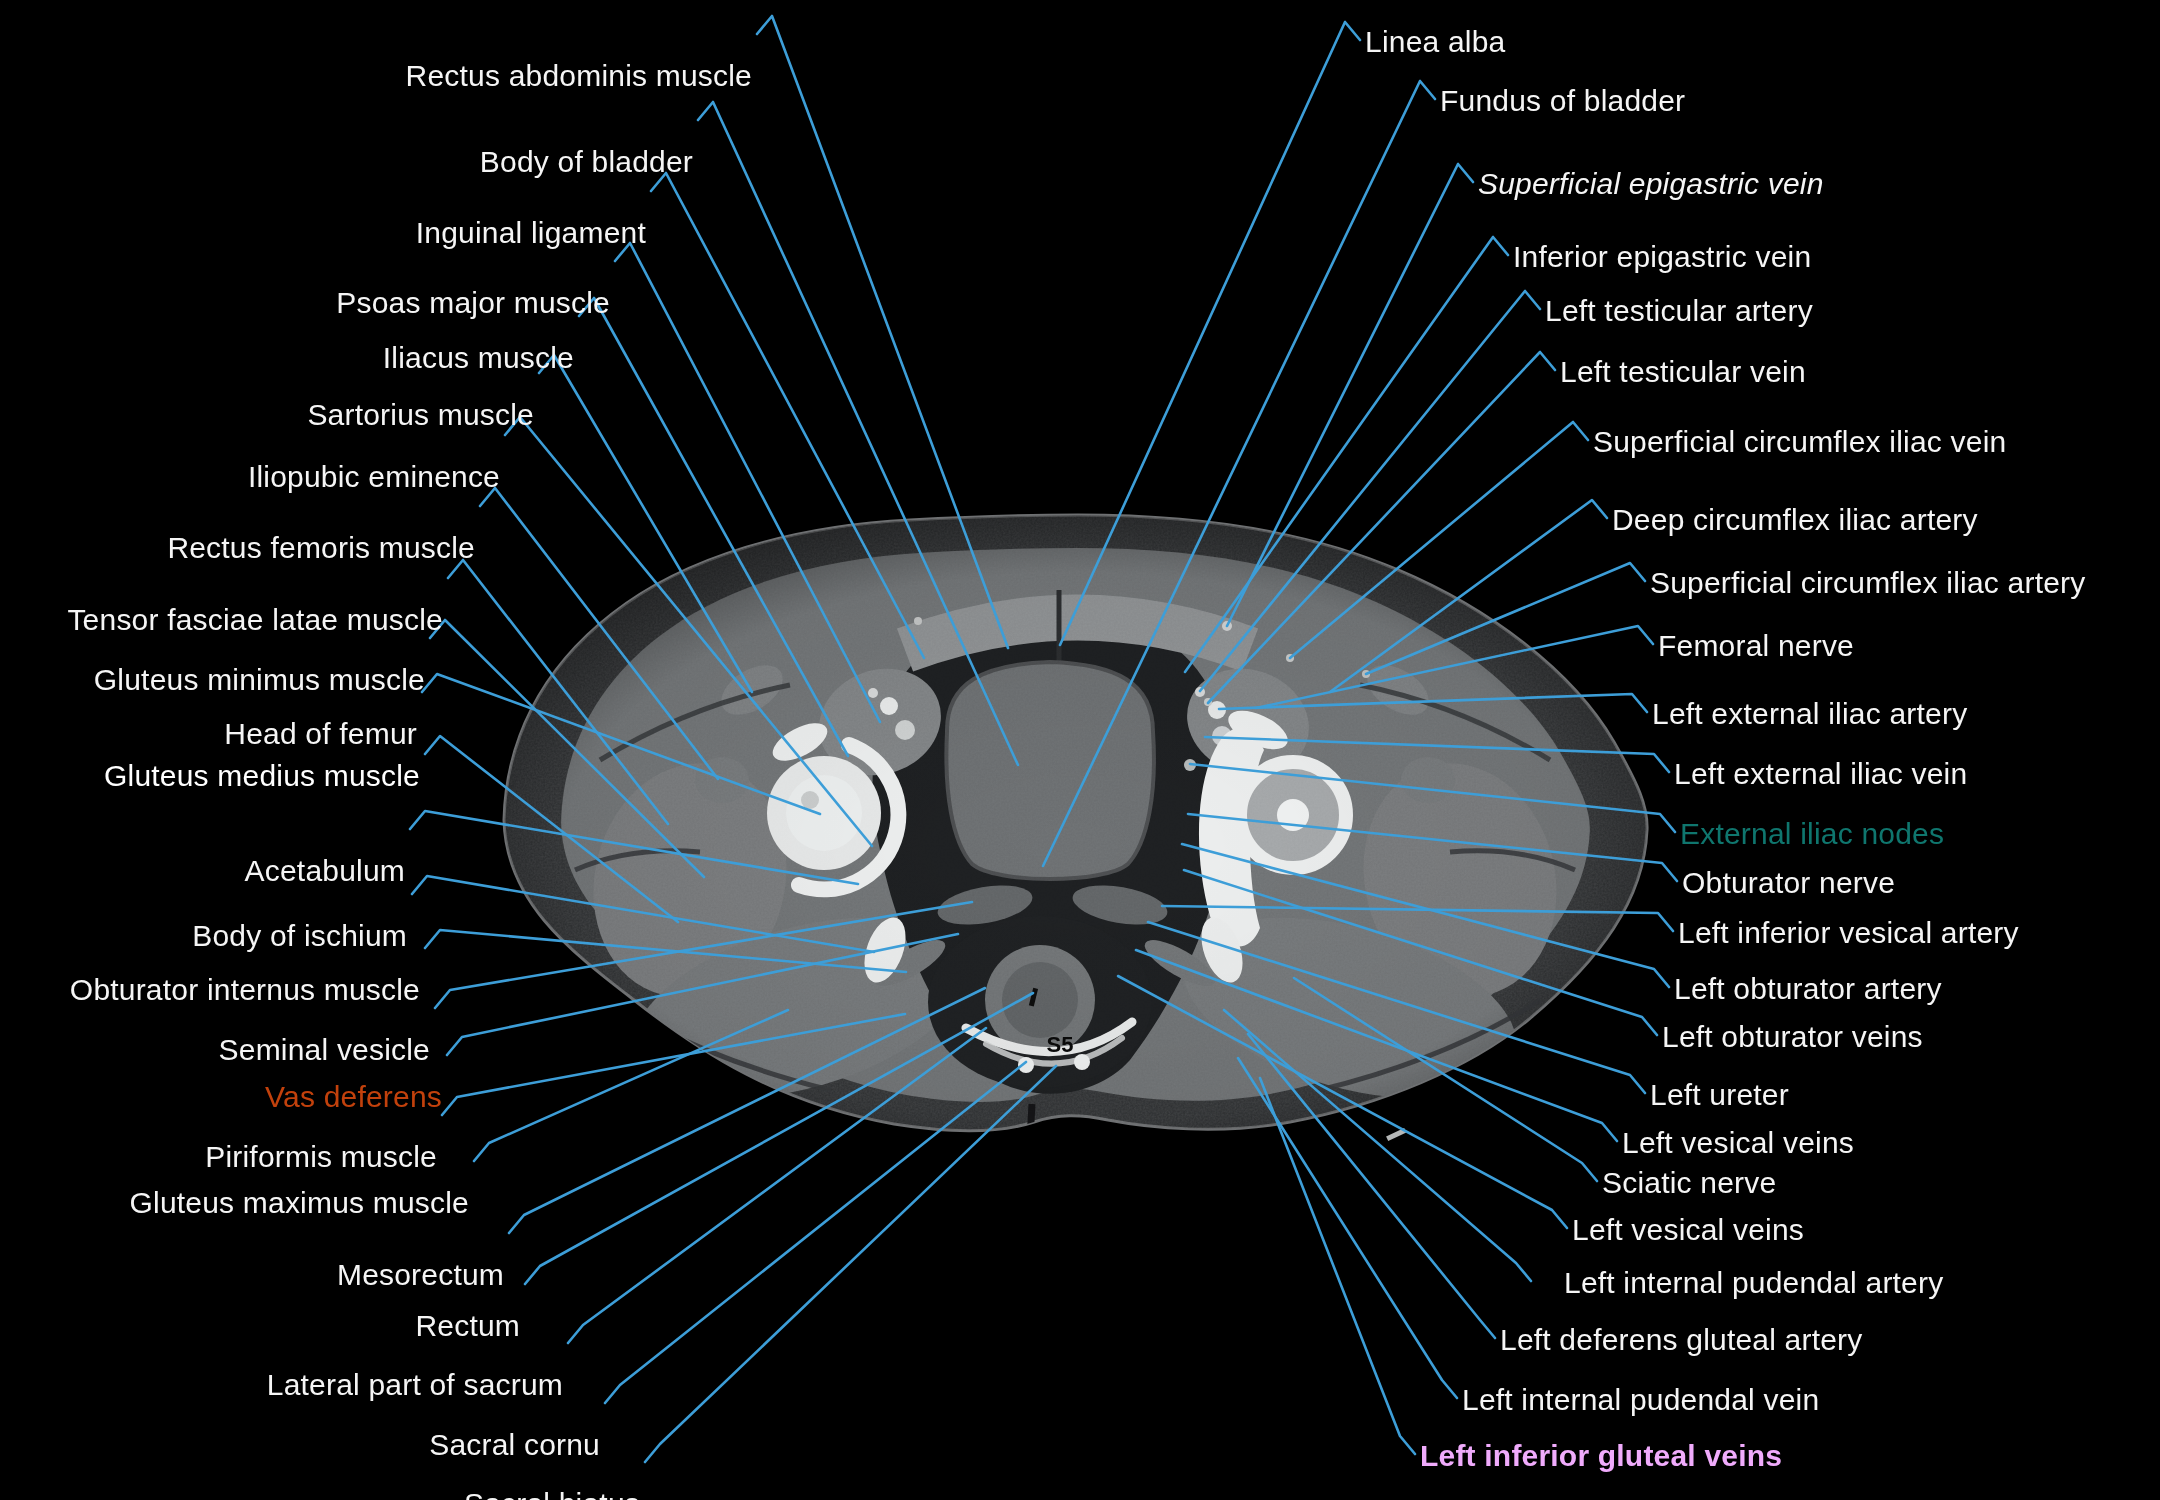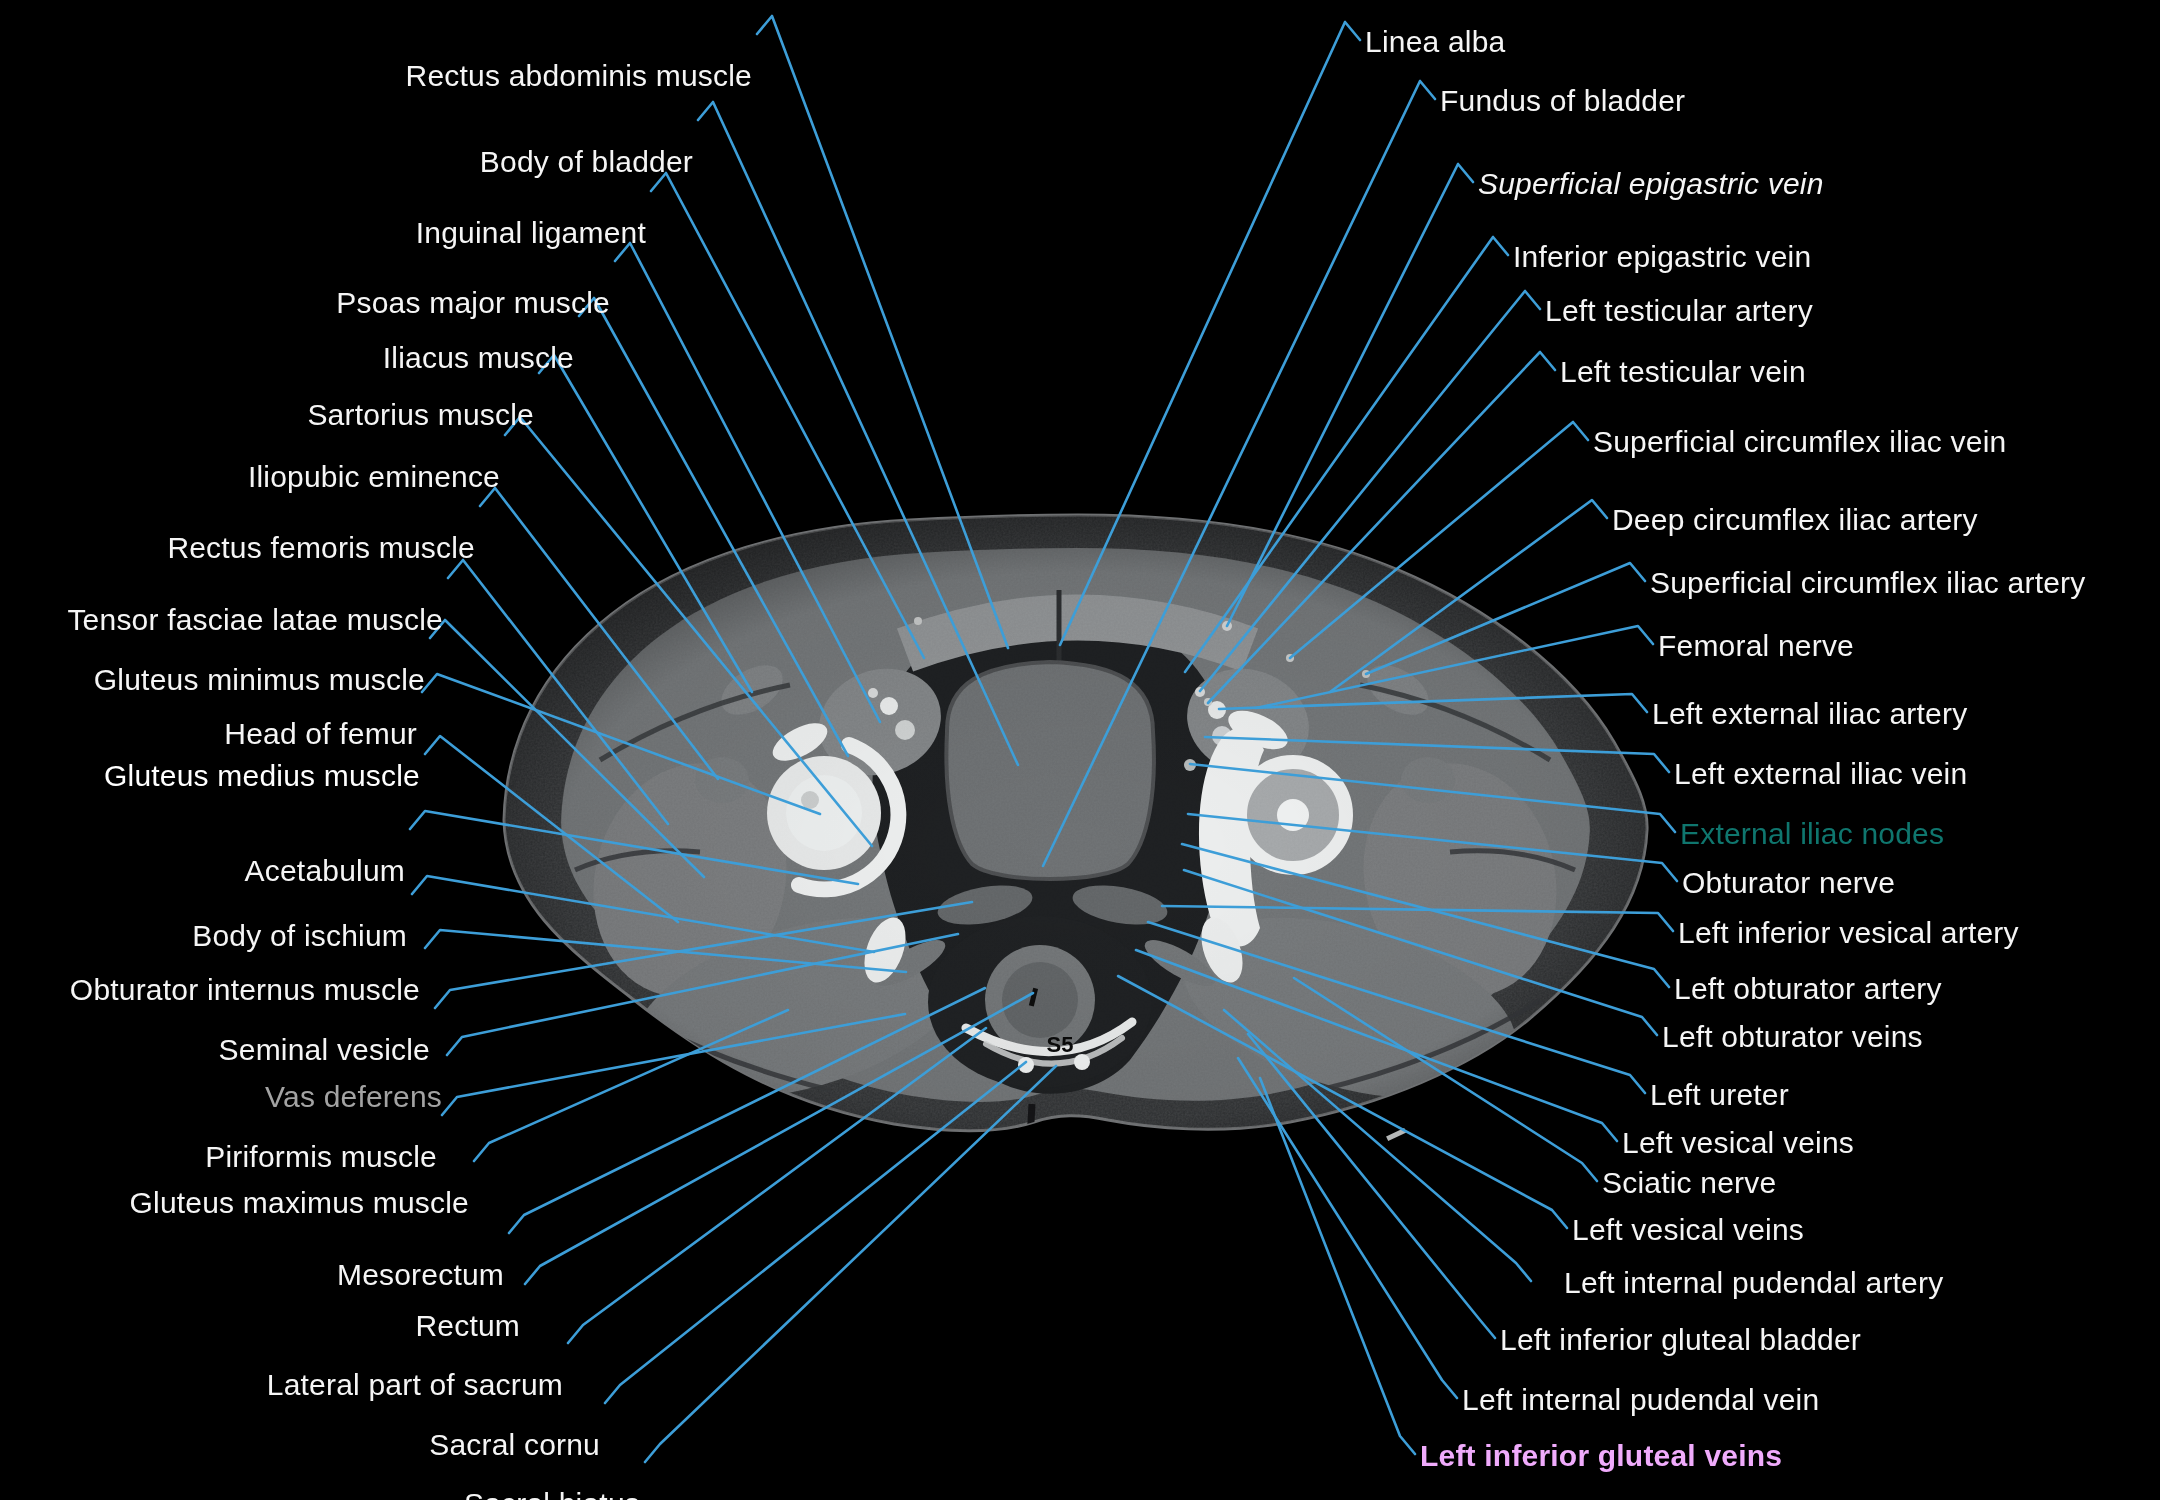--- a/index.html
+++ b/index.html
@@ -194,21 +194,21 @@
       <div class="lbl left" style="left: 500px; top: 437px; color: rgb(245, 245, 245);">Iliopubic eminence</div>
       <div class="lbl left" style="left: 475px; top: 508px; color: rgb(245, 245, 245);">Rectus femoris muscle</div>
       <div class="lbl left" style="left: 443px; top: 580px; color: rgb(245, 245, 245);">Tensor fasciae latae muscle</div>
       <div class="lbl left" style="left: 425px; top: 640px; color: rgb(245, 245, 245);">Gluteus minimus muscle</div>
       <div class="lbl left" style="left: 417px; top: 694px; color: rgb(245, 245, 245);">Head of femur</div>
       <div class="lbl left" style="left: 420px; top: 736px; color: #ffffff; text-align: right;">Gluteus medius muscle</div>
       <div class="lbl left" style="left: 405px; top: 831px; color: rgb(245, 245, 245);">Acetabulum</div>
       <div class="lbl left" style="left: 407px; top: 896px; color: rgb(245, 245, 245);">Body of ischium</div>
       <div class="lbl left" style="left: 420px; top: 950px; color: rgb(245, 245, 245);">Obturator internus muscle</div>
       <div class="lbl left" style="left: 430px; top: 1010px; color: rgb(245, 245, 245);">Seminal vesicle</div>
-      <div class="lbl left" style="left: 442px; top: 1057px; color: #a3a3a3;">Vas deferens</div>
+      <div class="lbl left" style="left: 442px; top: 1057px; color: #c2410c;">Vas deferens</div>
       <div class="lbl left" style="left: 437px; top: 1117px; color: rgb(245, 245, 245);">Piriformis muscle</div>
       <div class="lbl left" style="left: 469px; top: 1163px; color: rgb(245, 245, 245);">Gluteus maximus muscle</div>
       <div class="lbl left" style="left: 504px; top: 1235px; color: rgb(245, 245, 245);">Mesorectum</div>
       <div class="lbl left" style="left: 520px; top: 1286px; color: rgb(245, 245, 245);">Rectum</div>
       <div class="lbl left" style="left: 563px; top: 1345px; color: rgb(245, 245, 245);">Lateral part of sacrum</div>
       <div class="lbl left" style="left: 600px; top: 1405px; color: rgb(245, 245, 245);">Sacral cornu</div>
       <div class="lbl left" style="left: 640px; top: 1464px; color: rgb(245, 245, 245);">Sacral hiatus</div>
       <div class="lbl right" style="left: 1365px; top: 42px; color: rgb(245, 245, 245);">Linea alba</div>
       <div class="lbl right" style="left: 1440px; top: 101px; color: rgb(245, 245, 245); text-align: right;">Fundus of bladder</div>
       <div class="lbl right" style="left: 1478px; top: 184px; color: rgb(245, 245, 245); font-style: italic;">Superficial epigastric vein</div>
@@ -224,17 +224,17 @@
       <div class="lbl right" style="left: 1680px; top: 834px; color: #0f766e;">External iliac nodes</div>
       <div class="lbl right" style="left: 1682px; top: 883px; color: rgb(245, 245, 245);">Obturator nerve</div>
       <div class="lbl right" style="left: 1678px; top: 933px; color: rgb(245, 245, 245);">Left inferior vesical artery</div>
       <div class="lbl right" style="left: 1674px; top: 989px; color: rgb(245, 245, 245);">Left obturator artery</div>
       <div class="lbl right" style="left: 1662px; top: 1037px; color: rgb(245, 245, 245);">Left obturator veins</div>
       <div class="lbl right" style="left: 1650px; top: 1095px; color: rgb(245, 245, 245);">Left ureter</div>
       <div class="lbl right" style="left: 1622px; top: 1143px; color: rgb(245, 245, 245);">Left vesical veins</div>
       <div class="lbl right" style="left: 1602px; top: 1183px; color: rgb(245, 245, 245); text-align: center;">Sciatic nerve</div>
       <div class="lbl right" style="left: 1572px; top: 1230px; color: rgb(245, 245, 245);">Left vesical veins</div>
       <div class="lbl right" style="left: 1536px; top: 1283px; color: rgb(245, 245, 245); margin-left: 28px;">Left internal pudendal artery</div>
-      <div class="lbl right" style="left: 1500px; top: 1340px; color: rgb(245, 245, 245);">Left inferior gluteal bladder</div>
+      <div class="lbl right" style="left: 1500px; top: 1340px; color: rgb(245, 245, 245);">Left deferens gluteal artery</div>
       <div class="lbl right" style="left: 1462px; top: 1400px; color: rgb(245, 245, 245);">Left internal pudendal vein</div>
       <div class="lbl right" style="left: 1420px; top: 1456px; color: #f0abfc; font-weight: bold;">Left inferior gluteal veins</div>
     </div>
 </div>
 
 </body></html>

